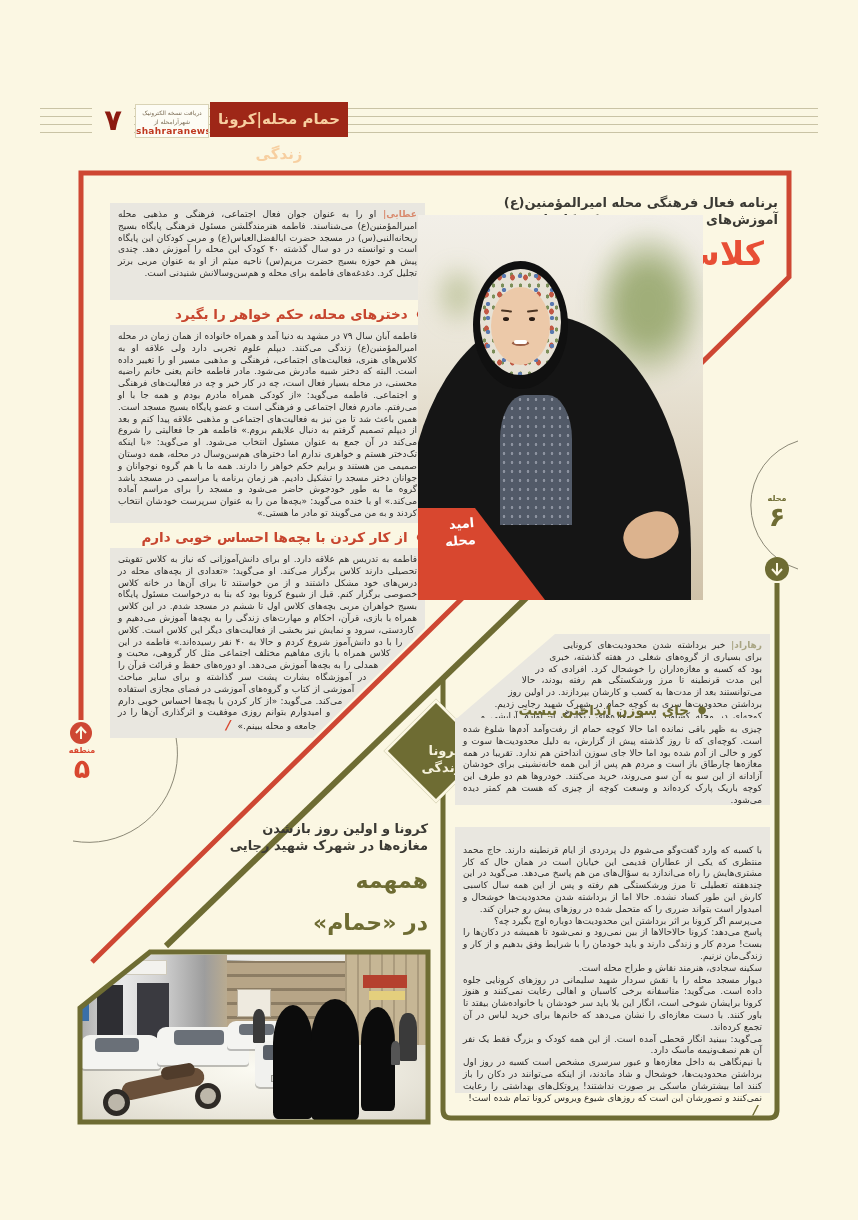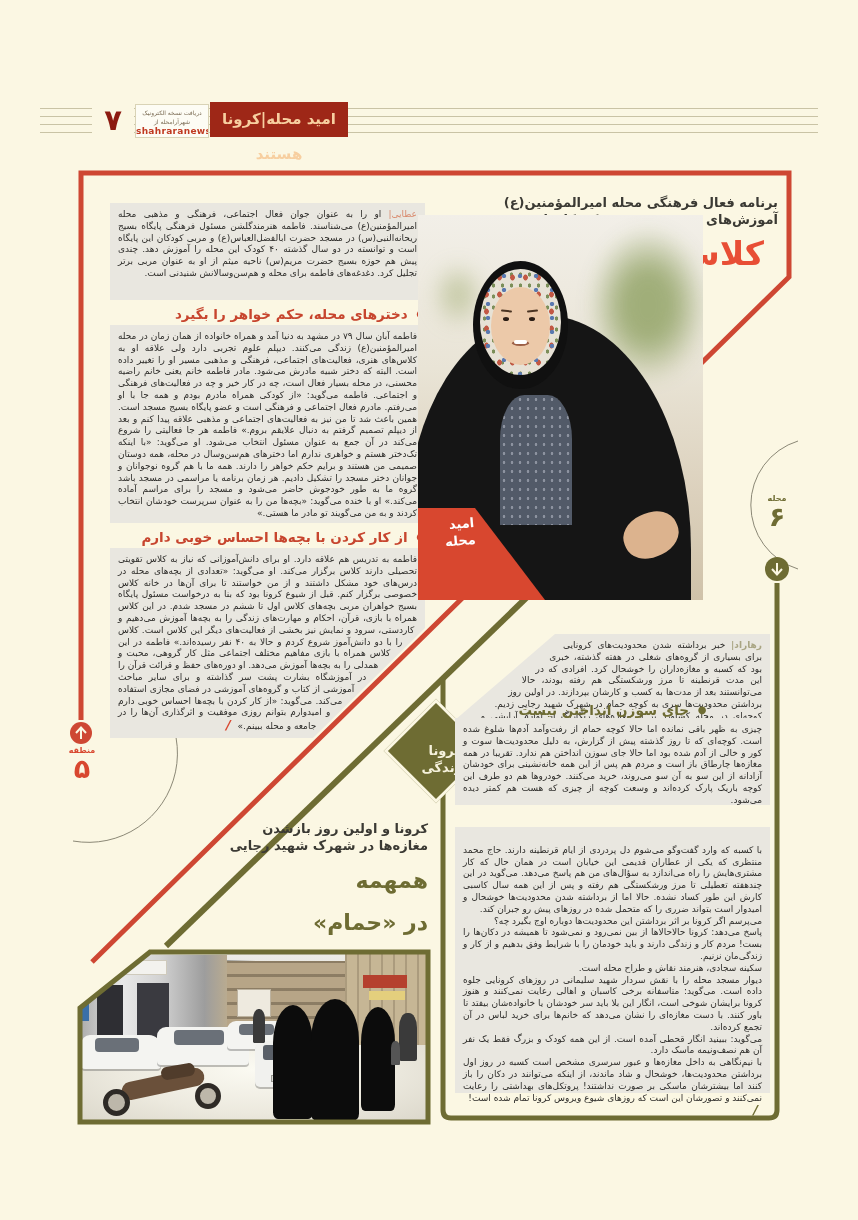--- a/index.html
+++ b/index.html
@@ -25,21 +25,21 @@
   
   .kicker1{position:absolute;right:80px;top:194px;width:330px;text-align:right;direction:rtl;
     font-size:13px;line-height:17px;font-weight:bold;color:#3b3a34;white-space:pre-line;z-index:3;}
   .title1{position:absolute;right:94px;top:234px;width:420px;text-align:right;direction:rtl;
     font-size:33px;font-weight:bold;color:#E84E35;z-index:3;}
   .colL{left:110px;width:315px;z-index:3;}
   .colR{left:455px;width:315px;z-index:3;}
   .gblock{position:absolute;background:#E9E7E0;box-sizing:border-box;padding:6px 8px;
     direction:rtl;text-align:justify;font-size:9px;line-height:11.8px;color:#2e2d2a;}
   .gblock span{display:inline;}
-  .byline-red{color:#D98A6E;font-weight:normal;}
+  .byline-red{color:#D98A6E;font-weight:bold;}
   .byline-olv{color:#A9A583;font-weight:bold;}
   .subhead{position:absolute;direction:rtl;text-align:right;font-size:13.5px;font-weight:bold;z-index:3;}
   .subhead .blt{font-size:10px;vertical-align:2px;margin-left:4px;}
   .sh-red{color:#C7452E;}
   .sh-olv{color:#6E6C33;text-align:center;}
   .slash-red{color:#D8472F;font-weight:bold;font-style:italic;font-size:13px;padding-right:4px;}
   .slash-olv{color:#6E6C33;font-weight:bold;font-style:italic;font-size:13px;padding-right:4px;}
   .lead1{top:203px;height:97px;}
   .block2{top:325px;height:198px;}
   .block3{top:548px;height:190px;clip-path:polygon(0 0,315px 0,315px 80px,203px 190px,0 190px);}
@@ -136,21 +136,21 @@
   <div class="rule" style="top:124px"></div>
   <div class="rule" style="top:132px"></div>
 
   <div class="pagenum">۷</div>
 
   <div class="ebox">
     <div class="l1 fa">دریافت نسخه الکترونیک شهرآرامحله از</div>
     <div class="l2">shahraranews.ir</div>
   </div>
 
-  <div class="sectionbadge">امید محله|کرونا هستند</div>
+  <div class="sectionbadge">حمام محله|کرونا زندگی</div>
 
   <svg class="framesvg" width="858" height="1220" viewBox="0 0 858 1220">
     <path d="M81,720 L81,173 L789,173 L789,277 L92,962" fill="none" stroke="#CE4733" stroke-width="5"></path>
     <circle cx="81" cy="733" r="11" fill="#CE4733"></circle>
     <path d="M81,739 L81,729 M76,733 L81,727.5 L86,733" fill="none" stroke="#FBF7E3" stroke-width="2"></path>
     <path d="M110,667 A89,89 0 0 1 73,841" fill="none" stroke="#8b8876" stroke-width="1"></path>
     <path d="M798,441 A67,67 0 0 0 798,569" fill="none" stroke="#8b8876" stroke-width="1"></path>
     <line x1="700" y1="430" x2="166" y2="946" stroke="#6E6C33" stroke-width="6"></line>
     <path d="M777,583 L777,1110 Q777,1118 769,1118 L451,1118 Q443,1118 443,1110 L443,679" fill="none" stroke="#6E6C33" stroke-width="5"></path>
     <circle cx="777" cy="569" r="12" fill="#6E6C33"></circle>

